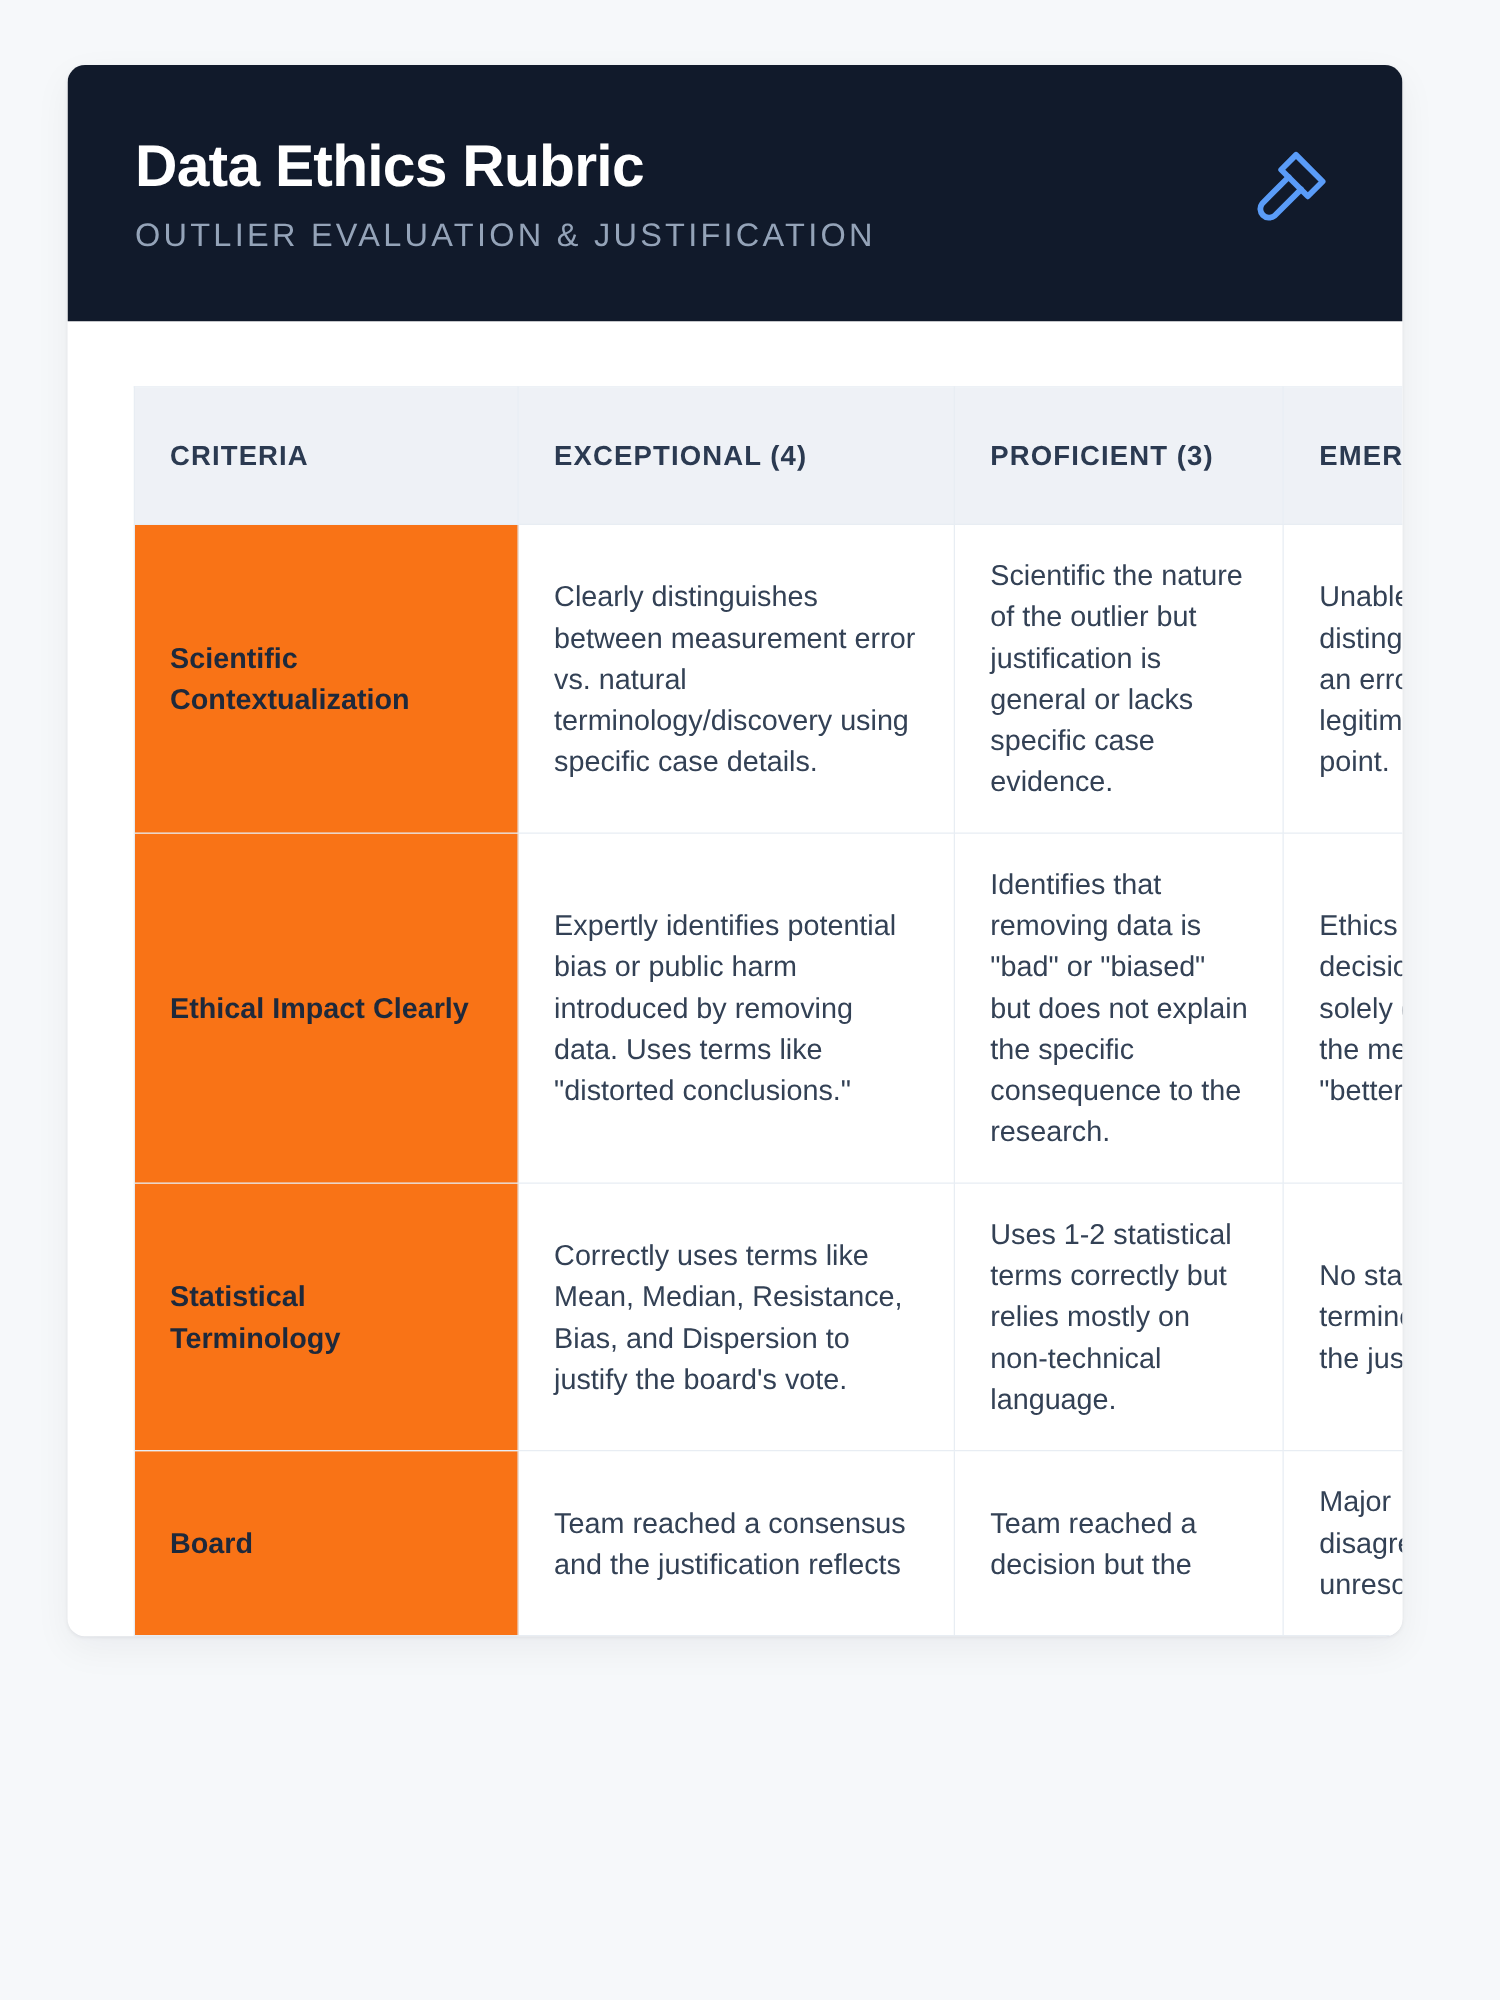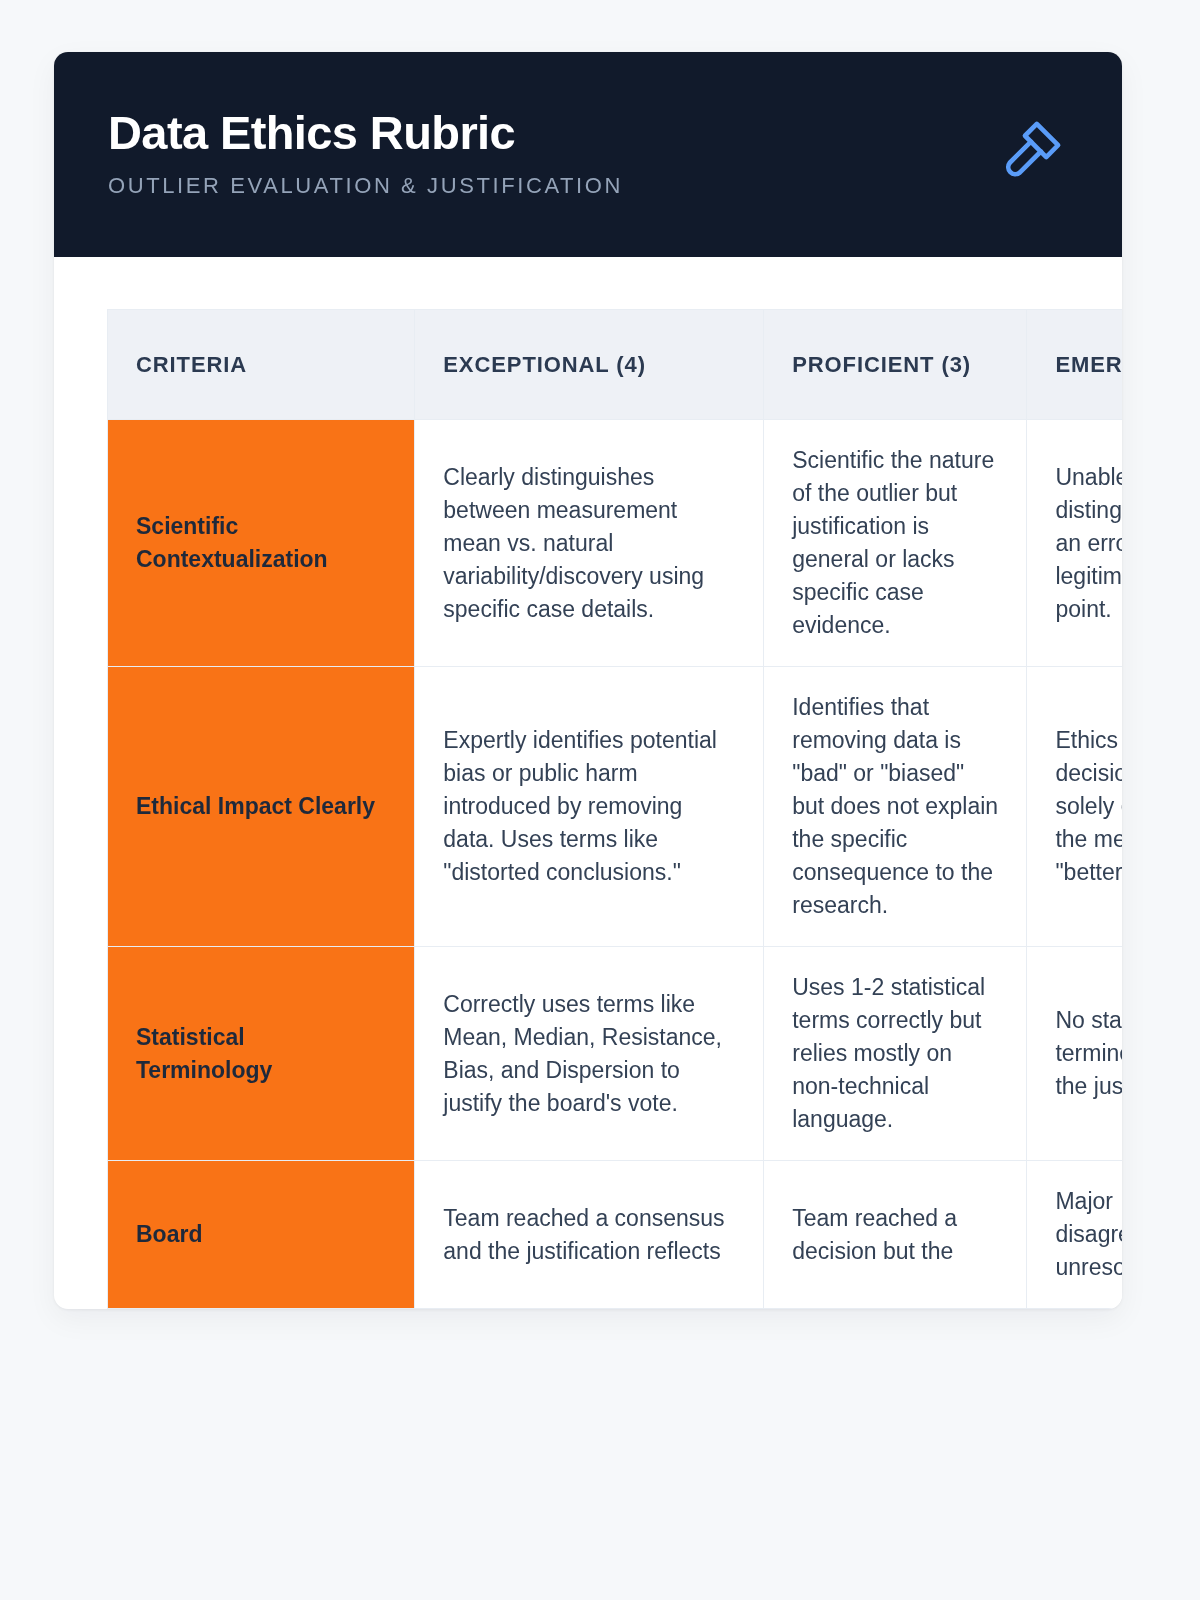--- a/index.html
+++ b/index.html
@@ -49,21 +49,21 @@
     font-size: 47px;
     font-weight: bold;
     line-height: 1.08;
     letter-spacing: -0.6px;
     white-space: nowrap;
   }
 
   .header-subtitle {
     margin-top: 14px;
     color: #94a3b8;
-    font-size: 22px;
+    font-size: 26px;
     font-weight: normal;
     letter-spacing: 2.6px;
     line-height: 1.2;
     white-space: nowrap;
   }
 
   .gavel-icon {
     margin-top: 10px;
     flex: 0 0 auto;
     line-height: 0;
@@ -152,21 +152,21 @@
           <tr>
             <th>CRITERIA</th>
             <th>EXCEPTIONAL (4)</th>
             <th>PROFICIENT (3)</th>
             <th>EMERGING (2)</th>
           </tr>
         </thead>
         <tbody>
           <tr>
             <td class="criteria-cell">Scientific Contextualization</td>
-            <td>Clearly distinguishes between measurement mean vs. natural variability/discovery using specific case details.</td>
+            <td>Clearly distinguishes between measurement error vs. natural terminology/discovery using specific case details.</td>
             <td>Scientific the nature of the outlier but justification is general or lacks specific case evidence.</td>
             <td>Unable to distinguish between an error and a legitimate data point.</td>
           </tr>
           <tr>
             <td class="criteria-cell">Ethical Impact Clearly</td>
             <td>Expertly identifies potential bias or public harm introduced by removing data. Uses terms like "distorted conclusions."</td>
             <td>Identifies that removing data is "bad" or "biased" but does not explain the specific consequence to the research.</td>
             <td>Ethics are ignored; decision is based solely on making the mean look "better."</td>
           </tr>
           <tr>

